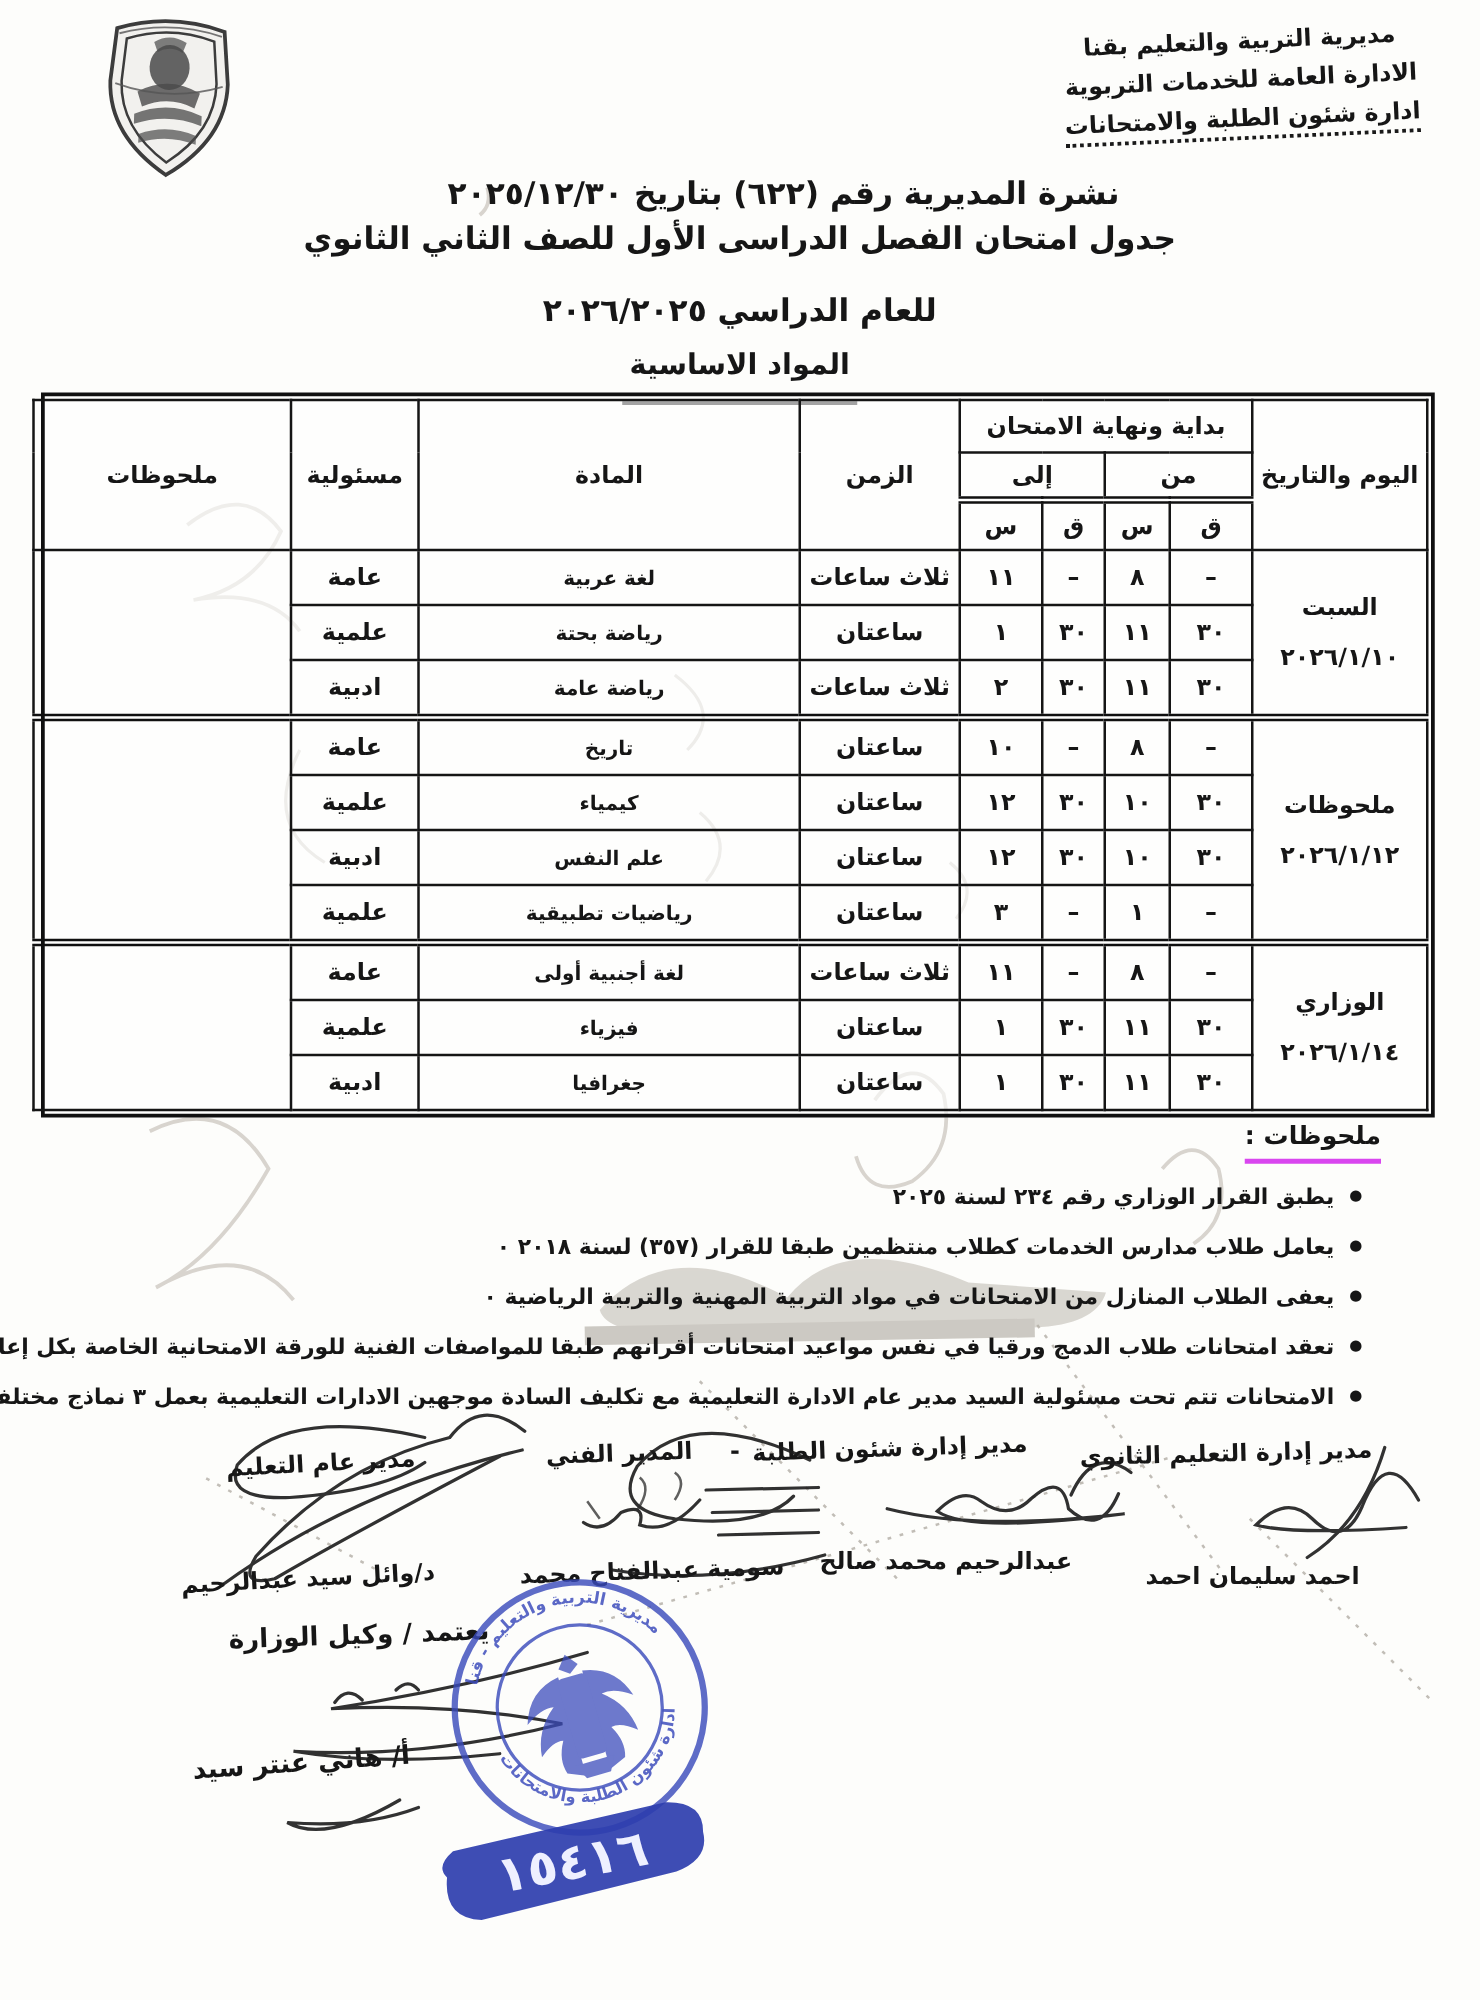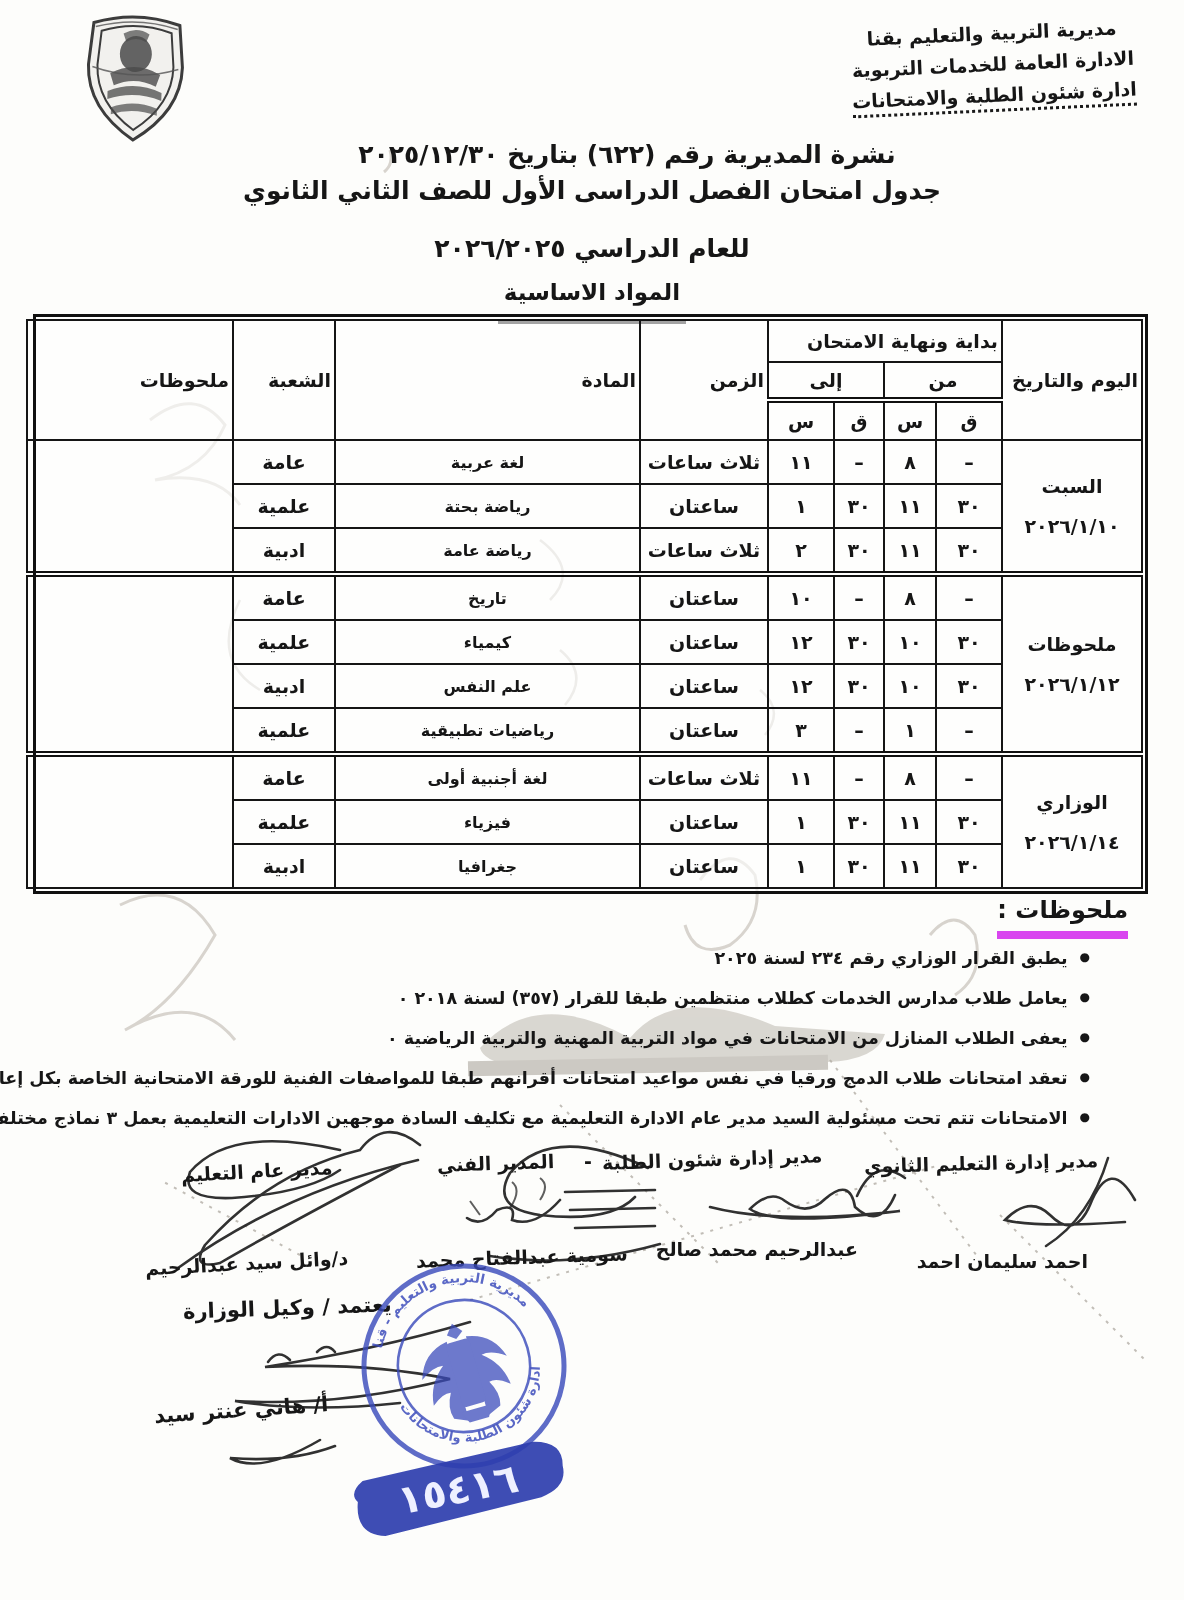--- a/index.html
+++ b/index.html
@@ -33,33 +33,33 @@
   
   .table-wrap{
     position:absolute;top:314px;right:36px;width:1115px;z-index:1;
     border:3px solid #101010;padding:2px;box-sizing:border-box;background:rgba(255,255,255,.6);
   }
   table{border-collapse:collapse;width:100%;table-layout:fixed;}
   th,td{
     border:2px solid #151515;text-align:center;vertical-align:middle;
     font-size:19px;font-weight:bold;padding:0 3px;height:42px;overflow:hidden;
   }
-  tr.h1 th{height:40px;text-align:right;}
+  tr.h1 th{height:40px;}
   tr.h2 th{height:34px;border-bottom:6px double #101010;}
   tr.h3 th{height:36px;}
   tr.block-start td{border-top:6px double #101010;}
   td.day-cell{font-size:19px;}
   .day-name{display:block;margin-bottom:18px;}
   .day-date{display:block;}
   td.subject-cell{font-size:16px;}
 
   
   .notes-heading{
-    position:absolute;top:896px;right:56px;z-index:1;font-size:24px;
-    border-bottom:8px solid #d946ef;padding-bottom:7px;
+    position:absolute;top:896px;right:79px;z-index:1;font-size:20px;
+    border-bottom:4px solid #d946ef;padding-bottom:7px;
   }
   .notes-list{position:absolute;top:948px;right:94px;z-index:1;list-style:none;margin:0;padding:0;}
   .notes-list li{margin-bottom:20px;font-size:17.5px;white-space:nowrap;text-align:right;}
   .blt{display:inline-block;margin-left:12px;font-size:12px;transform:translateY(-3px);}
 
   
   .sig-title,.sig-name,.sig-dash{position:absolute;z-index:1;font-size:19px;white-space:nowrap;}
   #st1{top:1152px;right:86px;transform:rotate(-1.5deg);}
   #st2{top:1148px;right:362px;transform:rotate(-2deg);}
   #st3{top:1152px;right:630px;transform:rotate(-2deg);}
@@ -149,21 +149,21 @@
         <col style="width:305px">
           <col style="width:102px">
           <col style="width:206px">
       </colgroup>
       <tbody>
           <tr class="h1">
         <th rowspan="3">اليوم والتاريخ</th>
         <th colspan="4">بداية ونهاية الامتحان</th>
         <th rowspan="3">الزمن</th>
         <th rowspan="3">المادة</th>
-        <th rowspan="3">الشعبة</th>
+        <th rowspan="3">مسئولية</th>
         <th rowspan="3">ملحوظات</th>
       </tr>
       <tr class="h2">
         <th colspan="2">من</th>
         <th colspan="2">إلى</th>
       </tr>
       <tr class="h3">
         <th>ق</th>
         <th>س</th>
         <th>ق</th>

